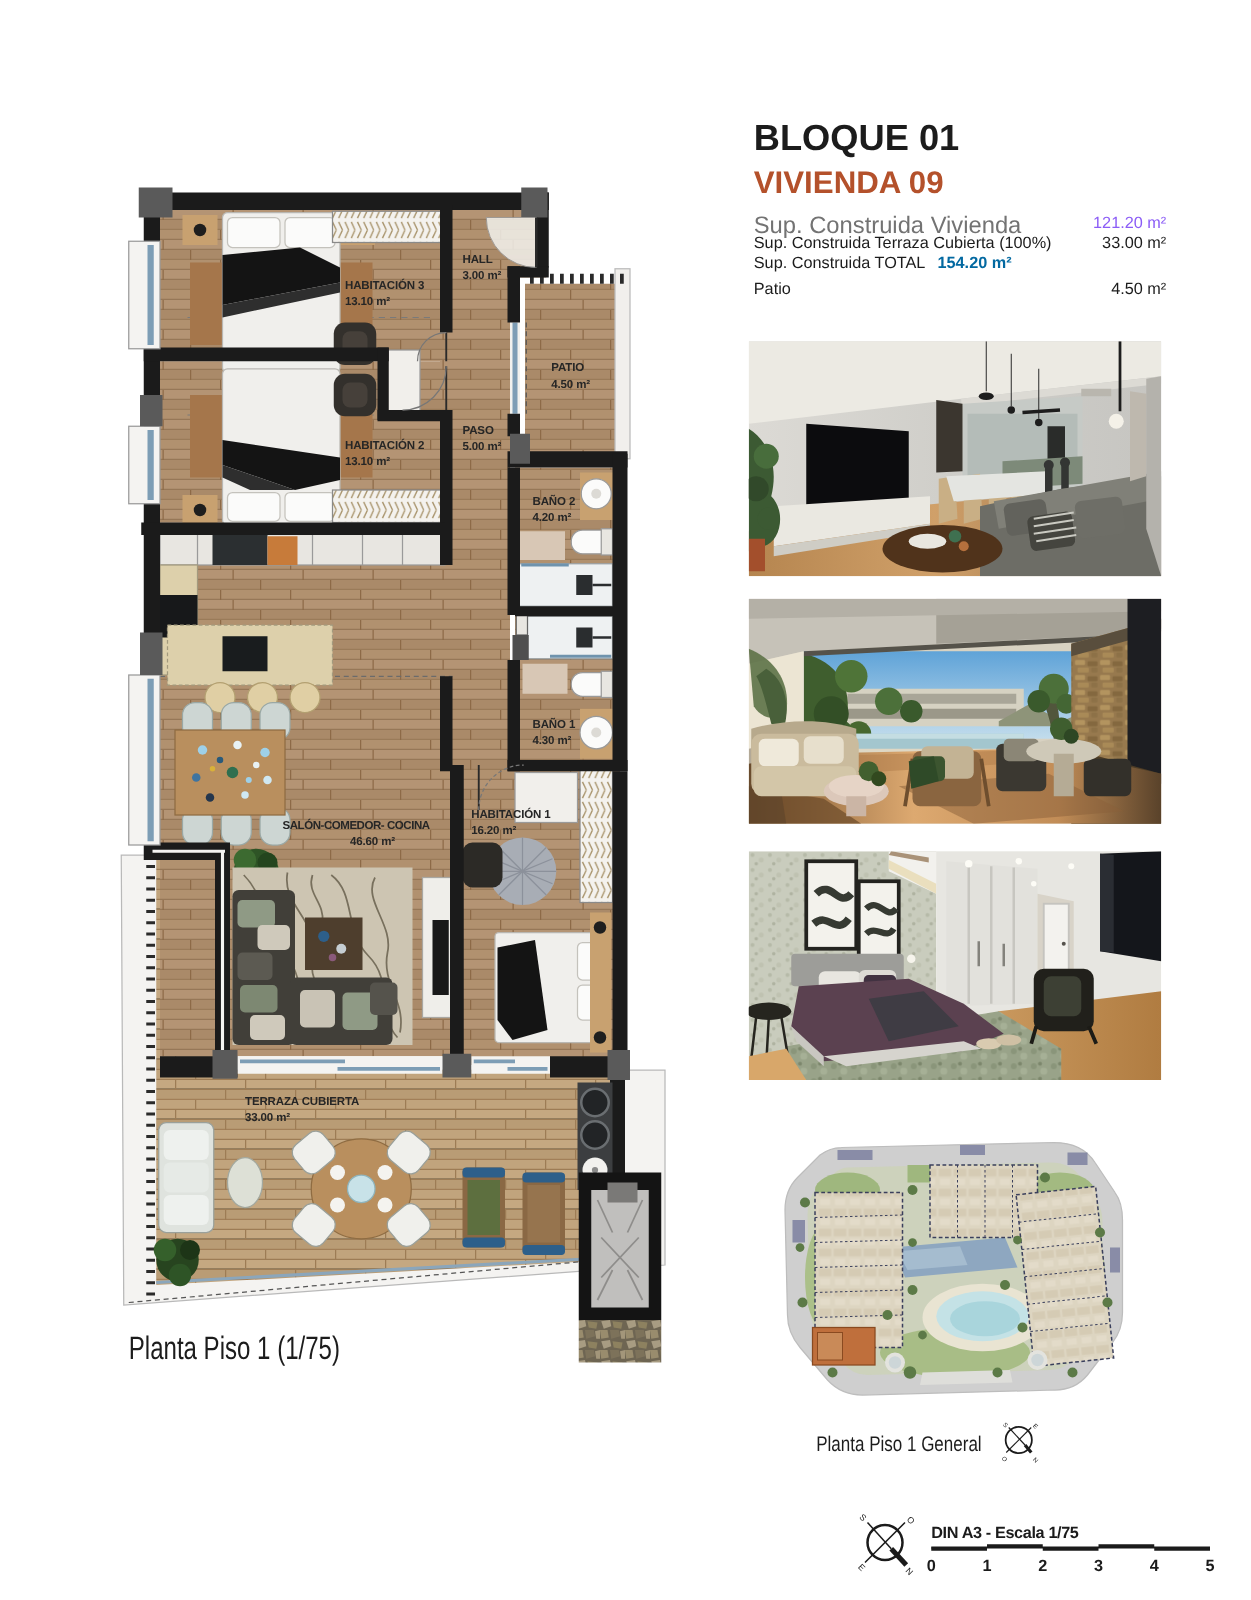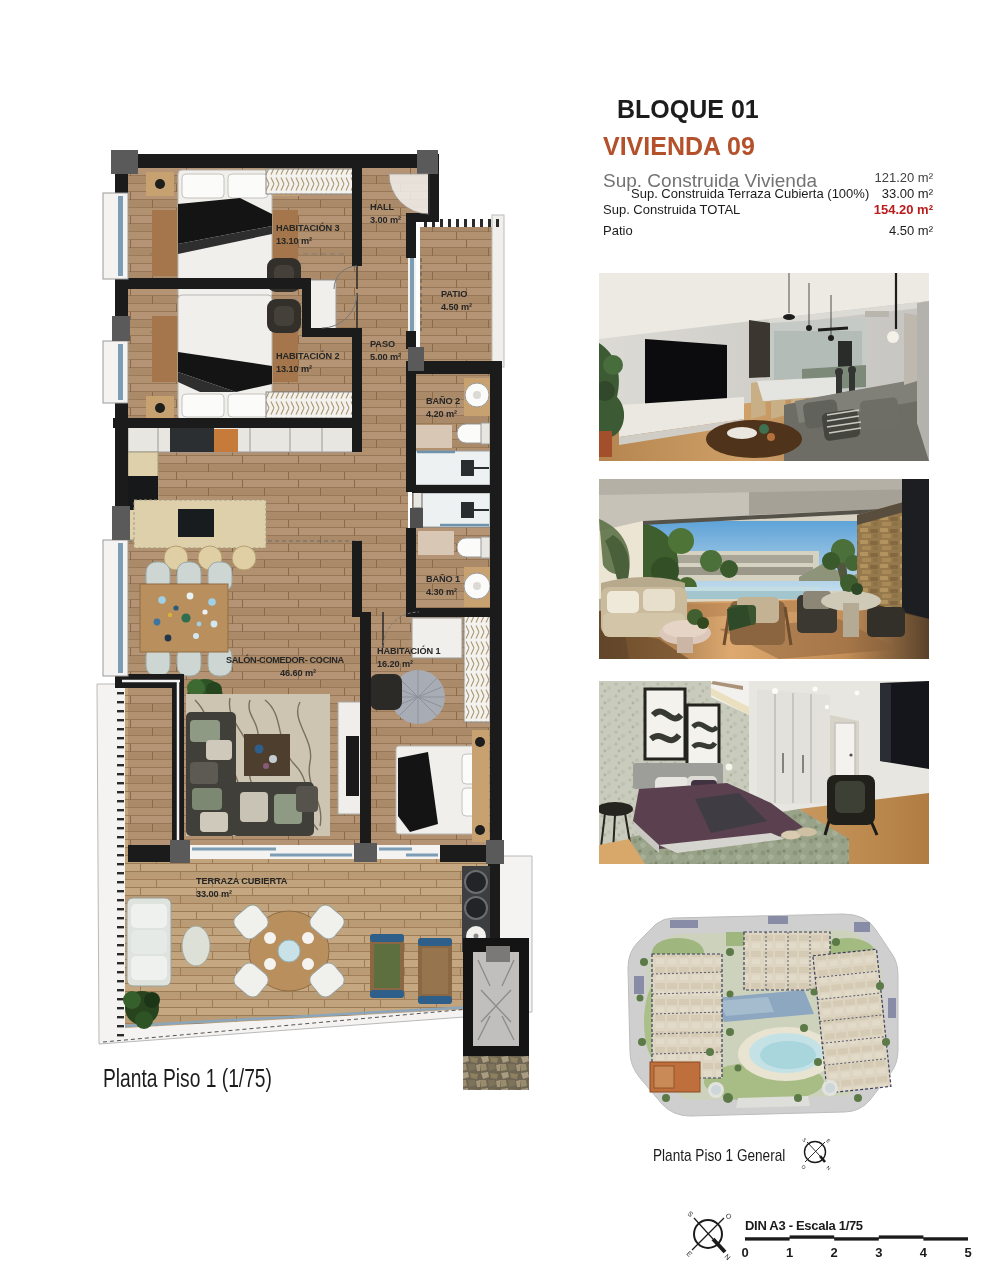--- a/index.html
+++ b/index.html
@@ -3,35 +3,35 @@
 <meta charset="utf-8">
 <style>
   html,body{margin:0;padding:0;}
   body{width:1001px;height:1280px;background:#ffffff;position:relative;
        font-family:"Liberation Sans", sans-serif;overflow:hidden;}
   .abs{position:absolute;}
 </style>
 </head>
 <body>
 
-<div class="abs" style="left:603px;top:95px;font-size:25px;font-weight:bold;color:#1c1c1c;margin-left:14px;">BLOQUE 01</div>
+<div class="abs" style="left:603px;top:95px;font-size:29px;font-weight:bold;color:#1c1c1c;">BLOQUE 01</div>
 
 <div class="abs" style="left:603px;top:132px;font-size:25px;font-weight:bold;color:#b4512b;text-align:right;">VIVIENDA 09</div>
 
 <div class="abs" style="left:603px;top:170px;font-size:19px;color:#737373;">Sup. Construida Vivienda</div>
 
-<div class="abs" style="left:750px;top:170px;width:183px;text-align:right;font-size:13px;color:#404040;">121.20 m²</div>
-
-<div class="abs" style="left:603px;top:186px;font-size:13px;color:#1c1c1c;margin-left:28px;">Sup. Construida Terraza Cubierta (100%)</div>
+<div class="abs" style="left:750px;top:170px;width:183px;text-align:right;font-size:13px;color:#8b5cf6;">121.20 m²</div>
+
+<div class="abs" style="left:603px;top:186px;font-size:13px;color:#1c1c1c;">Sup. Construida Terraza Cubierta (100%)</div>
 
 <div class="abs" style="left:750px;top:186px;width:183px;text-align:right;font-size:13px;color:#1c1c1c;">33.00 m²</div>
 
 <div class="abs" style="left:603px;top:202px;font-size:13px;font-weight:normal;color:#1c1c1c;">Sup. Construida TOTAL</div>
 
-<div class="abs" style="left:750px;top:202px;width:183px;text-align:right;font-size:13px;font-weight:bold;color:#b91c1c;">154.20 m²</div>
+<div class="abs" style="left:750px;top:202px;width:183px;font-size:13px;font-weight:bold;color:#0369a1;">154.20 m²</div>
 
 <div class="abs" style="left:603px;top:223px;font-size:13px;color:#1c1c1c;">Patio</div>
 
 <div class="abs" style="left:750px;top:223px;width:183px;text-align:right;font-size:13px;color:#1c1c1c;">4.50 m²</div>
 
 <div class="abs" style="left:103px;top:1063px;font-size:26px;color:#1c1c1c;transform:scaleX(0.74);transform-origin:0 0;">Planta Piso 1 (1/75)</div>
 
 <div class="abs" style="left:653px;top:1146px;font-size:17px;color:#1c1c1c;transform:scaleX(0.8);transform-origin:0 0;">Planta Piso 1 General</div>
 
 <svg class="abs" style="left:599px;top:273px;" width="330" height="188" viewBox="0 0 330 188">

